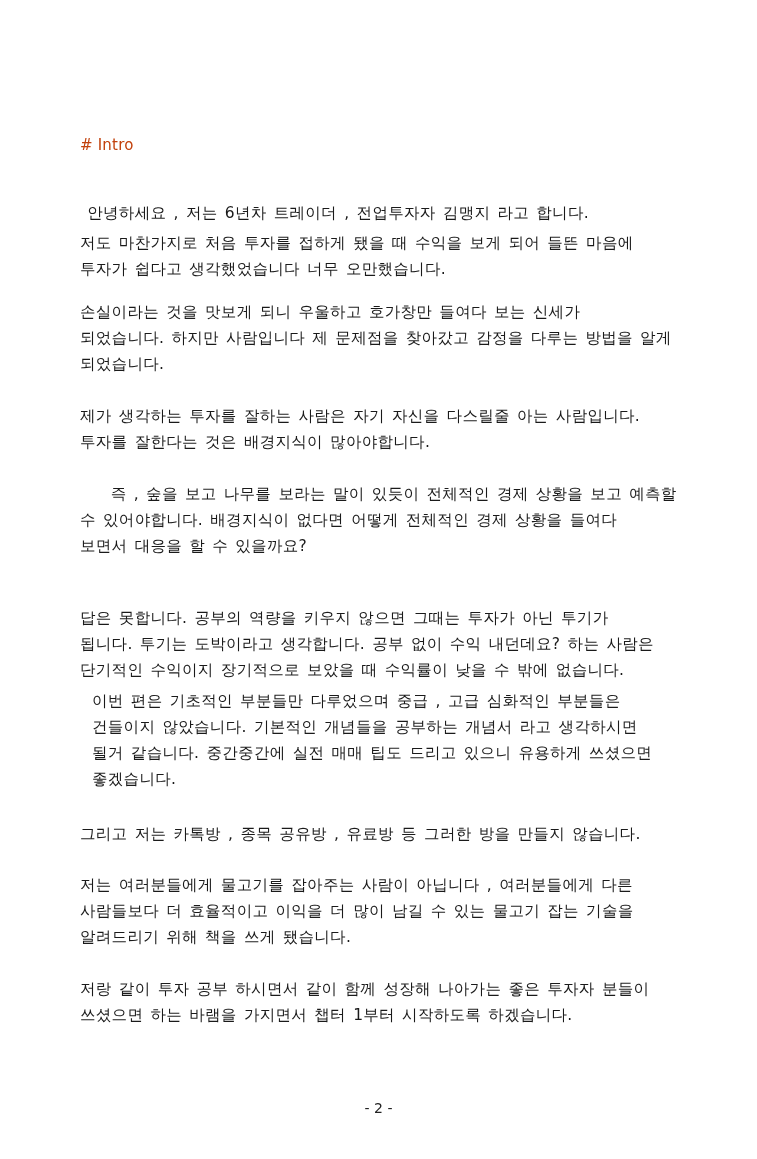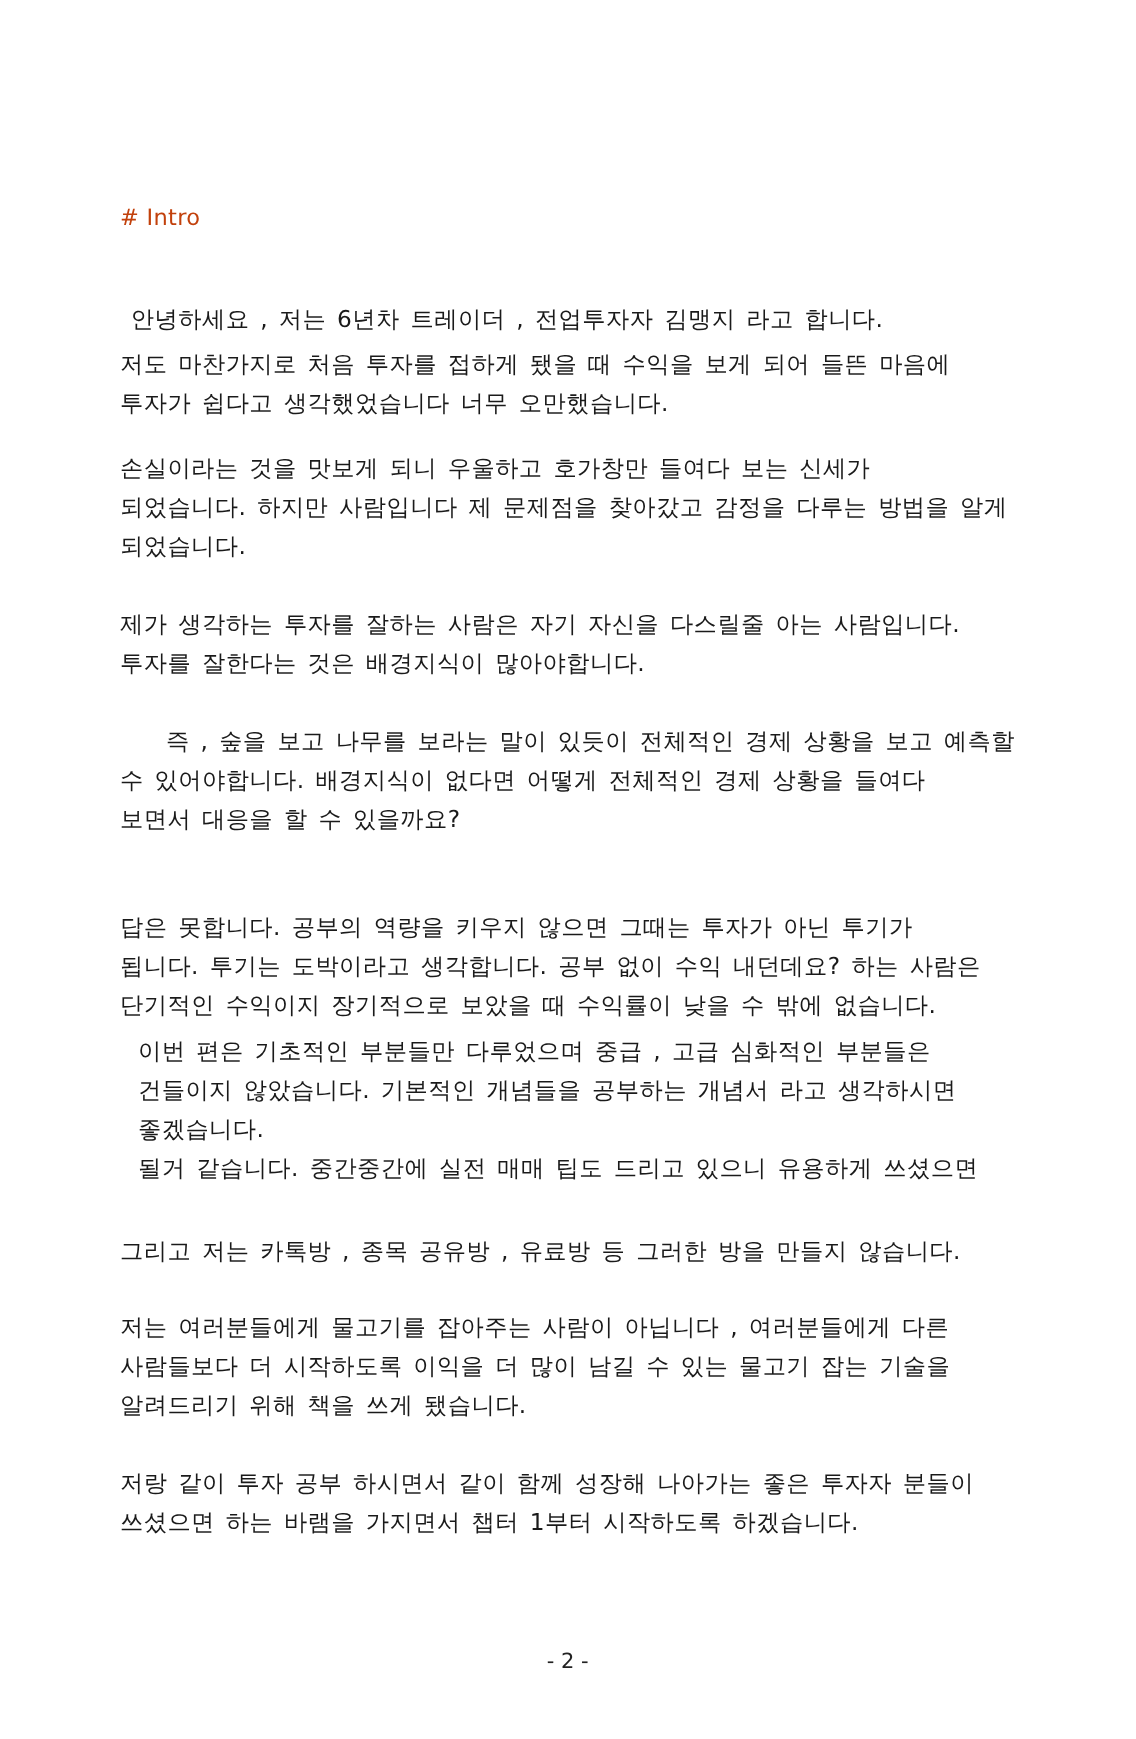--- a/index.html
+++ b/index.html
@@ -82,31 +82,31 @@
 
   <div class="para" style="top:585px;margin-top:20px;">
     <span class="line">답은 못합니다. 공부의 역량을 키우지 않으면 그때는 투자가 아닌 투기가</span>
     <span class="line">됩니다. 투기는 도박이라고 생각합니다. 공부 없이 수익 내던데요? 하는 사람은</span>
     <span class="line">단기적인 수익이지 장기적으로 보았을 때 수익률이 낮을 수 밖에 없습니다.</span>
   </div>
 
   <div class="para" style="top:688px;margin-left:12px;">
     <span class="line">이번 편은 기초적인 부분들만 다루었으며 중급 , 고급 심화적인 부분들은</span>
     <span class="line">건들이지 않았습니다. 기본적인 개념들을 공부하는 개념서 라고 생각하시면</span>
+    <span class="line">될거 같습니다. 중간중간에 실전 매매 팁도 드리고 있으니 유용하게 쓰셨으면</span>
     <span class="line">좋겠습니다.</span>
-    <span class="line">될거 같습니다. 중간중간에 실전 매매 팁도 드리고 있으니 유용하게 쓰셨으면</span>
   </div>
 
   <div class="para" style="top:821px;">
     <span class="line">그리고 저는 카톡방 , 종목 공유방 , 유료방 등 그러한 방을 만들지 않습니다.</span>
   </div>
 
   <div class="para" style="top:872px;">
     <span class="line">저는 여러분들에게 물고기를 잡아주는 사람이 아닙니다 , 여러분들에게 다른</span>
-    <span class="line">사람들보다 더 시작하도록 이익을 더 많이 남길 수 있는 물고기 잡는 기술을</span>
+    <span class="line">사람들보다 더 효율적이고 이익을 더 많이 남길 수 있는 물고기 잡는 기술을</span>
     <span class="line">알려드리기 위해 책을 쓰게 됐습니다.</span>
   </div>
 
   <div class="para" style="top:976px;">
     <span class="line">저랑 같이 투자 공부 하시면서 같이 함께 성장해 나아가는 좋은 투자자 분들이</span>
     <span class="line">쓰셨으면 하는 바램을 가지면서 챕터 1부터 시작하도록 하겠습니다.</span>
   </div>
 
   <div class="page-number">- 2 -</div>
 

